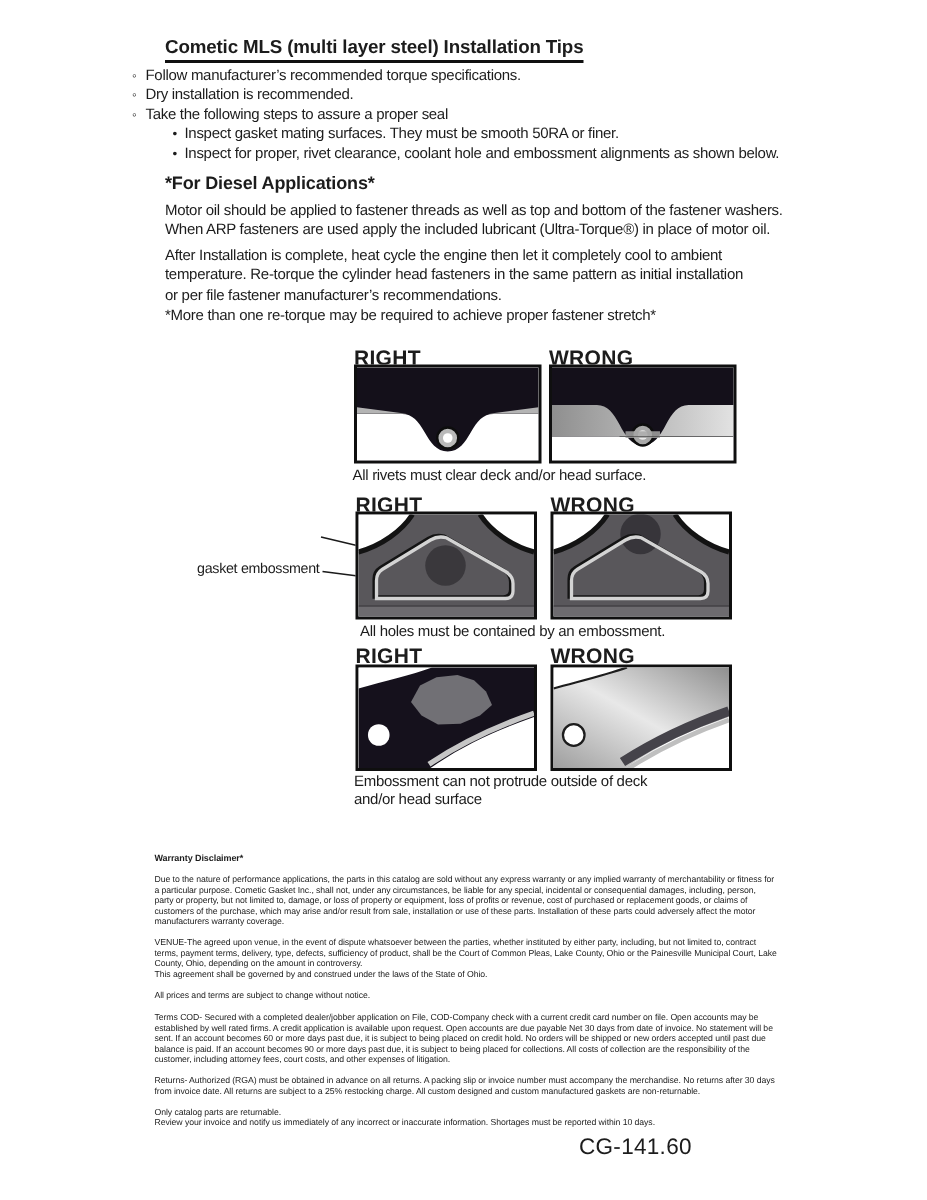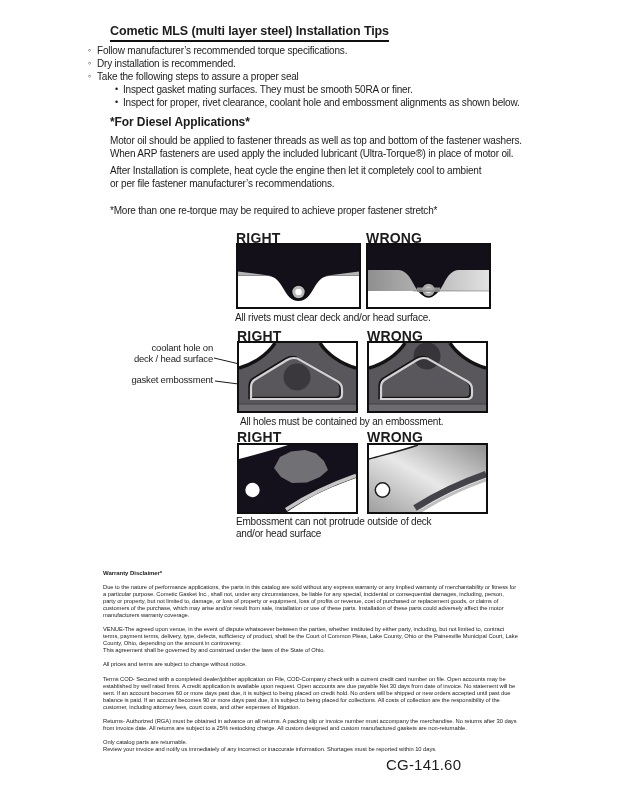--- a/index.html
+++ b/index.html
@@ -73,20 +73,21 @@
 
   <h2 class="abs diesel-h">*For Diesel Applications*</h2>
 
   <div class="abs para p1">
     <div>Motor oil should be applied to fastener threads as well as top and bottom of the fastener washers.</div>
     <div>When ARP fasteners are used apply the included lubricant (Ultra-Torque®) in place of motor oil.</div>
   </div>
 
   <div class="abs para p2">
     <div>After Installation is complete, heat cycle the engine then let it completely cool to ambient</div>
+    <div>temperature. Re-torque the cylinder head fasteners in the same pattern as initial installation</div>
     <div>or per file fastener manufacturer’s recommendations.</div>
   </div>
 
   <div class="abs para note">*More than one re-torque may be required to achieve proper fastener stretch*</div>
 
   <div class="abs dlabel w125" style="left:236px; top:230px;">RIGHT</div>
   <div class="abs dlabel w125" style="left:366px; top:230px;">WRONG</div>
 
   <div class="abs dbox" style="left:236px; top:243px; width:125px; height:66px;">
     <svg width="121" height="62" viewBox="0 0 121 62">
@@ -117,24 +118,20 @@
       <rect x="49" y="42.5" width="23" height="4.5" fill="#a5a5a5" opacity="0.85"></rect>
       <line x1="45" y1="46" x2="121" y2="46" stroke="#3a3a3a" stroke-width="0.7" opacity="0.6"></line>
     </svg>
   </div>
 
   <div class="abs caption" style="left:235px; top:312px;">All rivets must clear deck and/or head surface.</div>
 
   <div class="abs dlabel w121" style="left:237px; top:328px;">RIGHT</div>
   <div class="abs dlabel w121" style="left:367px; top:328px;">WRONG</div>
 
-  <div class="abs ann" style="left:90px; top:343px; width:123px;">
-    <div>coolant hole on</div>
-    <div>deck / head surface</div>
-  </div>
   <div class="abs ann" style="left:90px; top:375px; width:123px;text-align:right;">gasket embossment</div>
 
   <svg class="abs" style="left:206px; top:354px;" width="100" height="38" viewBox="0 0 100 38">
     <line x1="8" y1="4" x2="88" y2="23" stroke="#1a1a1a" stroke-width="1"></line>
     <line x1="9" y1="27" x2="56" y2="33" stroke="#1a1a1a" stroke-width="1"></line>
   </svg>
 
   <div class="abs dbox" style="left:237px; top:341px; width:121px; height:72px;">
     <svg width="117" height="68" viewBox="0 0 117 68">
       <rect width="117" height="68" fill="#59575b"></rect>

